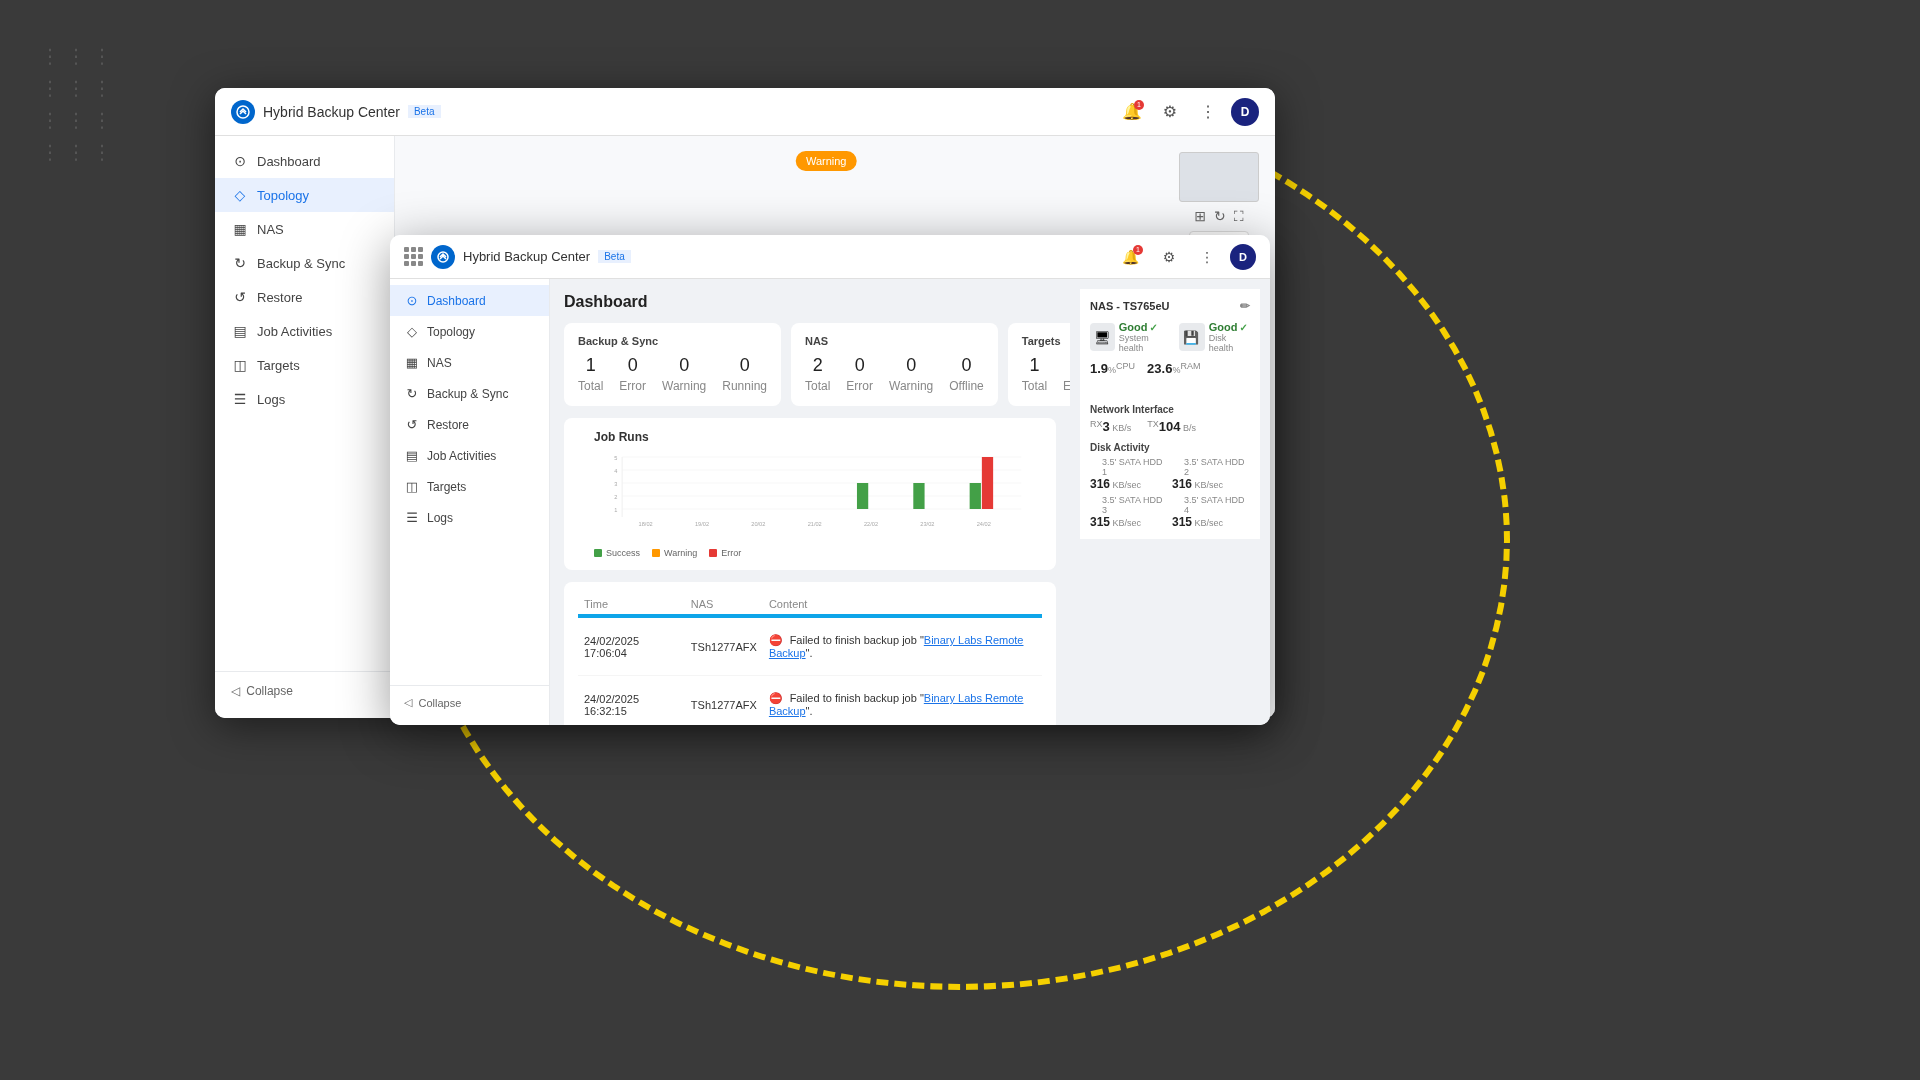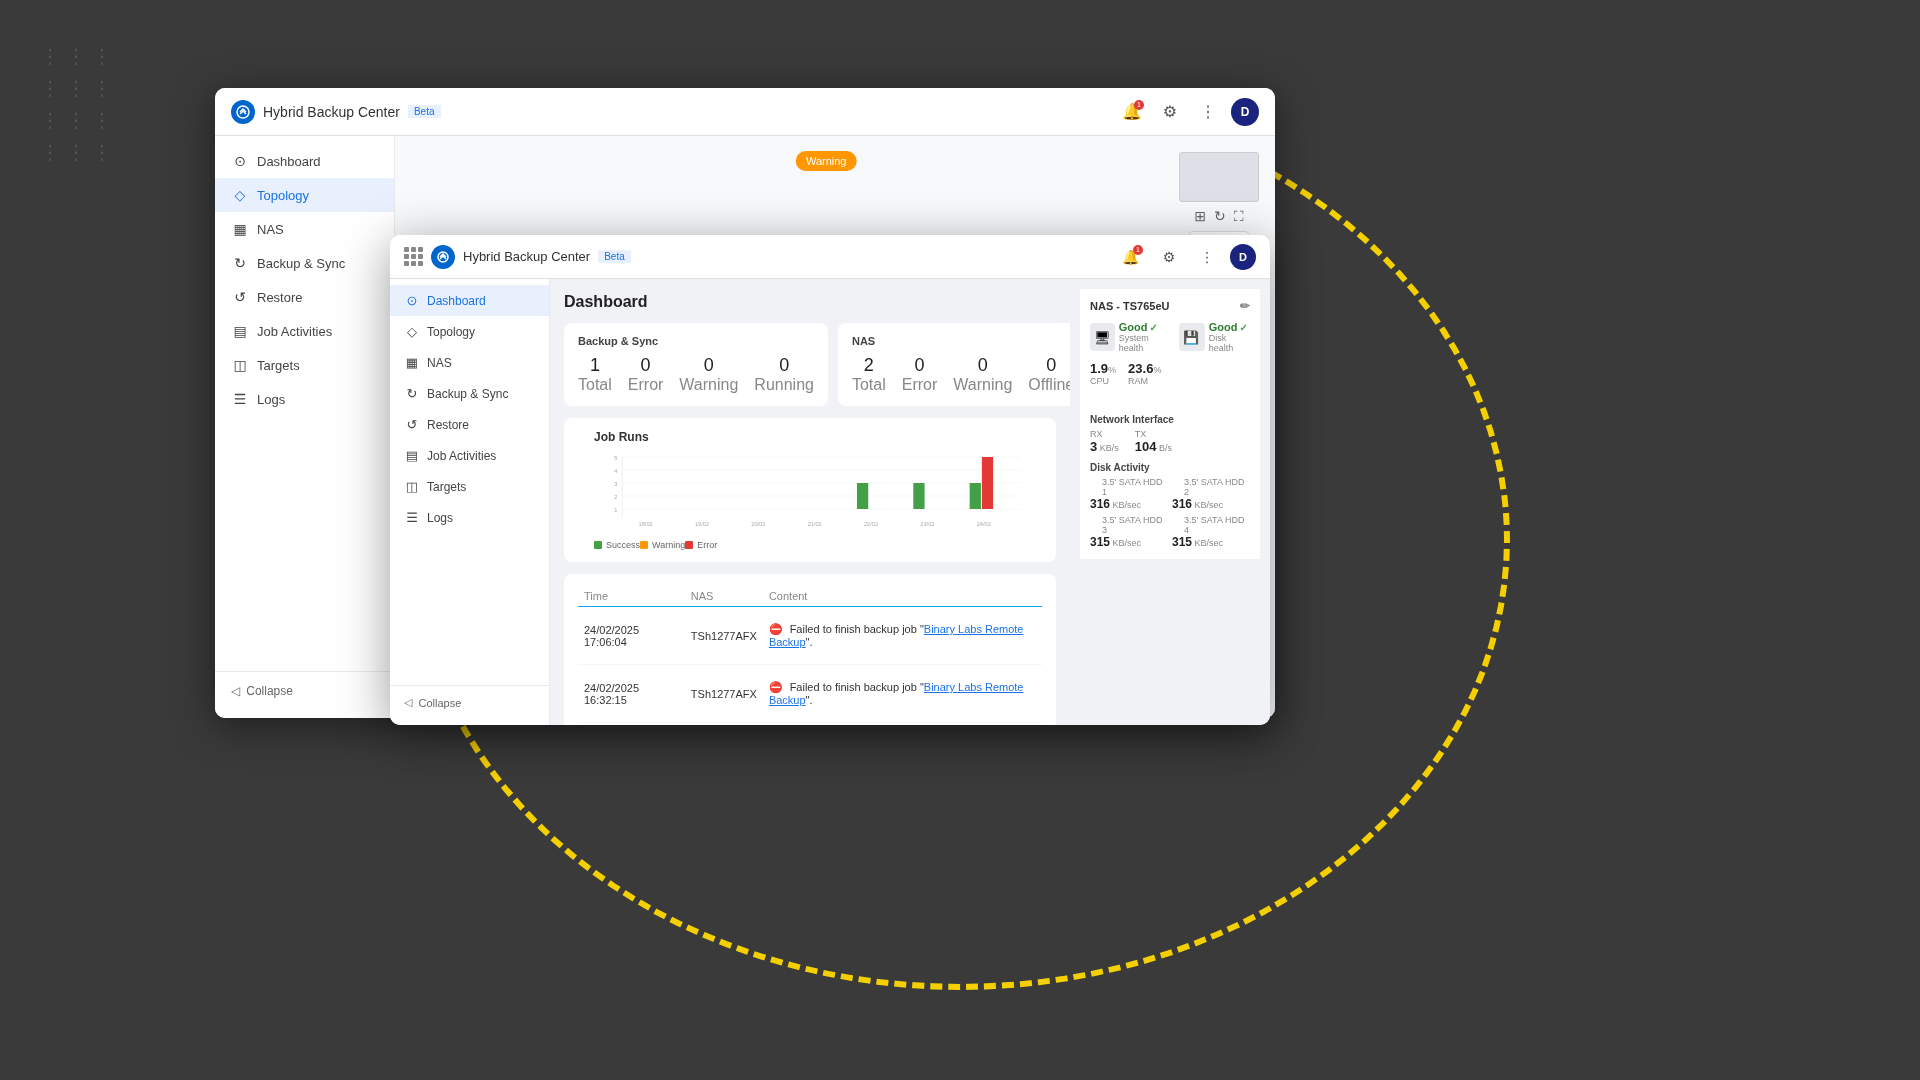--- a/index.html
+++ b/index.html
@@ -460,21 +460,21 @@
     }
 
     .stat-value {
       font-size: 18px;
       font-weight: 500;
       color: #222;
       display: block;
     }
 
     .stat-label {
-      font-size: 16px;
+      font-size: 12px;
       color: #888;
     }
 
     .job-runs-card {
       flex: 1;
       background: #fff;
       border-radius: 8px;
       padding: 12px 30px;
     }
 
@@ -491,21 +491,22 @@
       position: relative;
     }
 
     .bar-chart svg {
       width: 100%;
       height: 100%;
     }
 
     .chart-legend {
       display: flex;
-      margin-top: 8px;
+      gap: 12px;
+      margin-top: 16px;
     }
 
     .legend-item {
       display: flex;
       align-items: center;
       gap: 4px;
       font-size: 9px;
       color: #666;
     }
 
@@ -549,21 +550,21 @@
       width: 100%;
       border-collapse: collapse;
       font-size: 11px;
     }
 
     .alert-table th {
       text-align: left;
       color: #888;
       font-weight: 500;
       padding: 4px 6px;
-      border-bottom: 1px solid #0ea5e9;
+      border-bottom: 4px solid #0ea5e9;
     }
 
     .alert-table td {
       padding: 16px 6px;
       color: #333;
       border-bottom: 1px solid #f5f5f5;
     }
 
     .error-dot {
       color: #e53935;
@@ -658,21 +659,20 @@
     }
 
     .cpu-ram-row {
       display: flex;
       gap: 12px;
       margin-bottom: 8px;
     }
 
     .metric-item {
       display: flex;
-      flex-direction: column;
     }
 
     .metric-value {
       font-size: 13px;
       font-weight: 600;
       color: #222;
     }
 
     .metric-value span {
       font-size: 9px;

